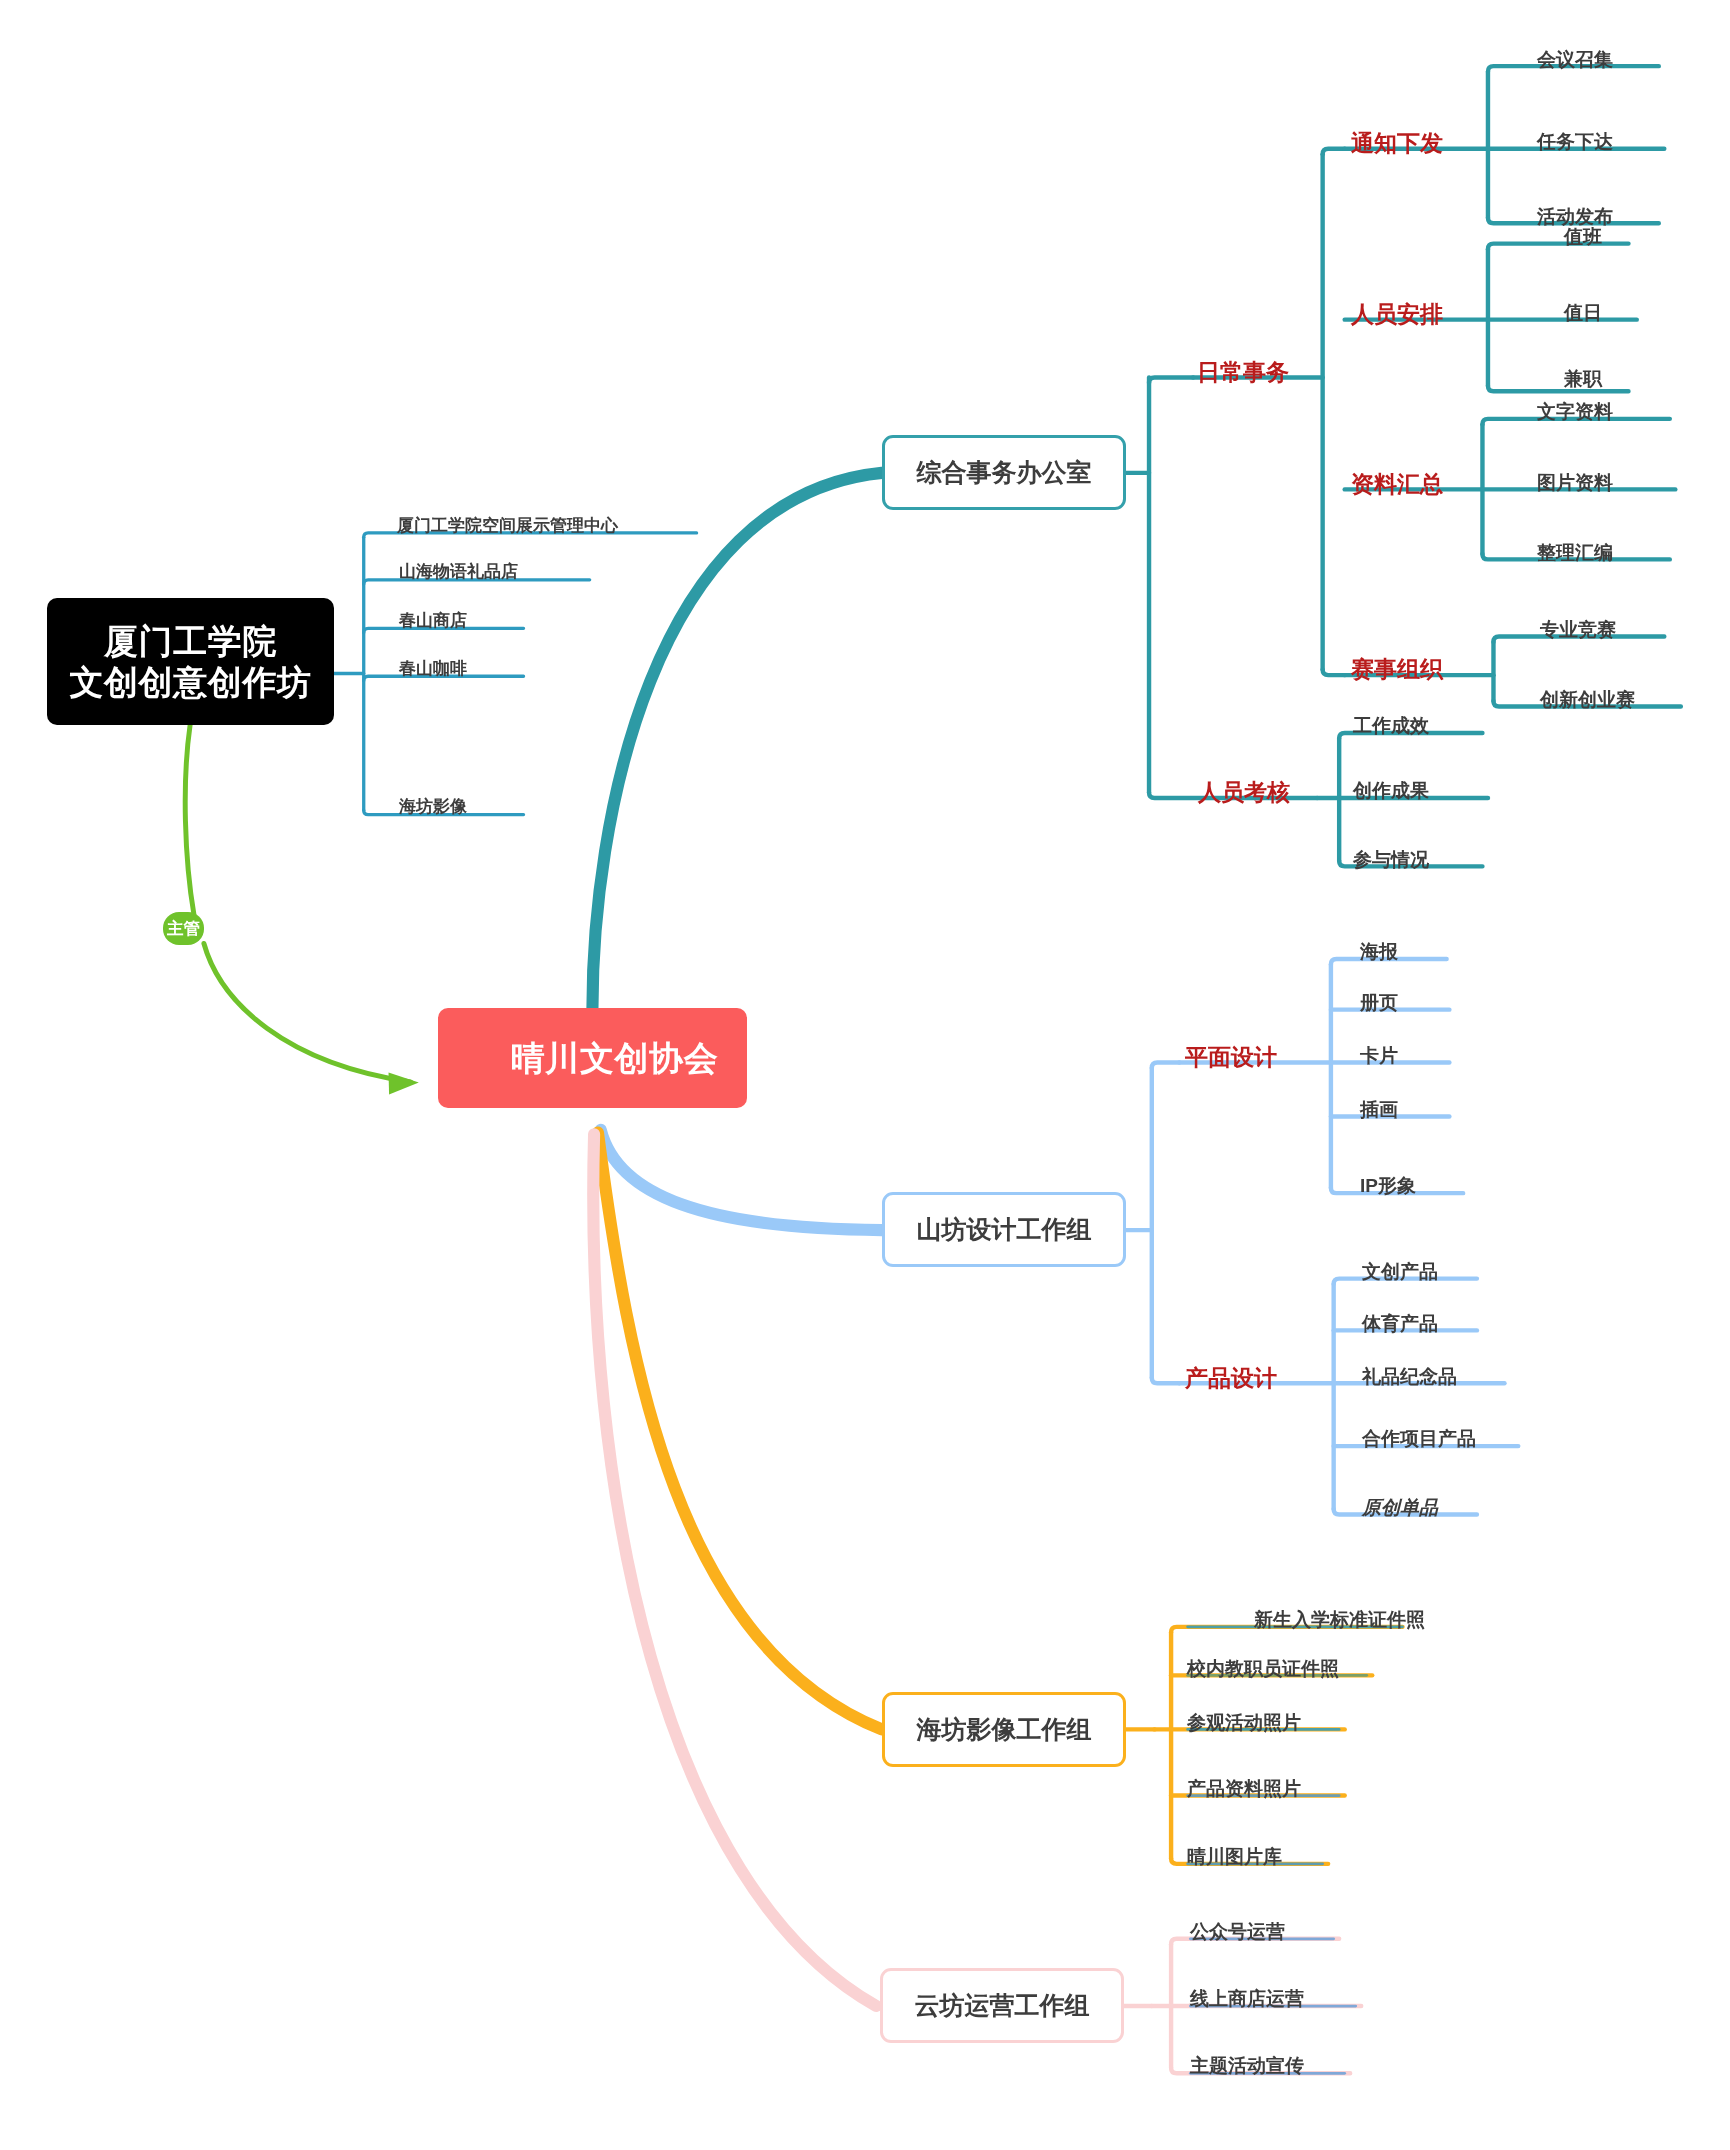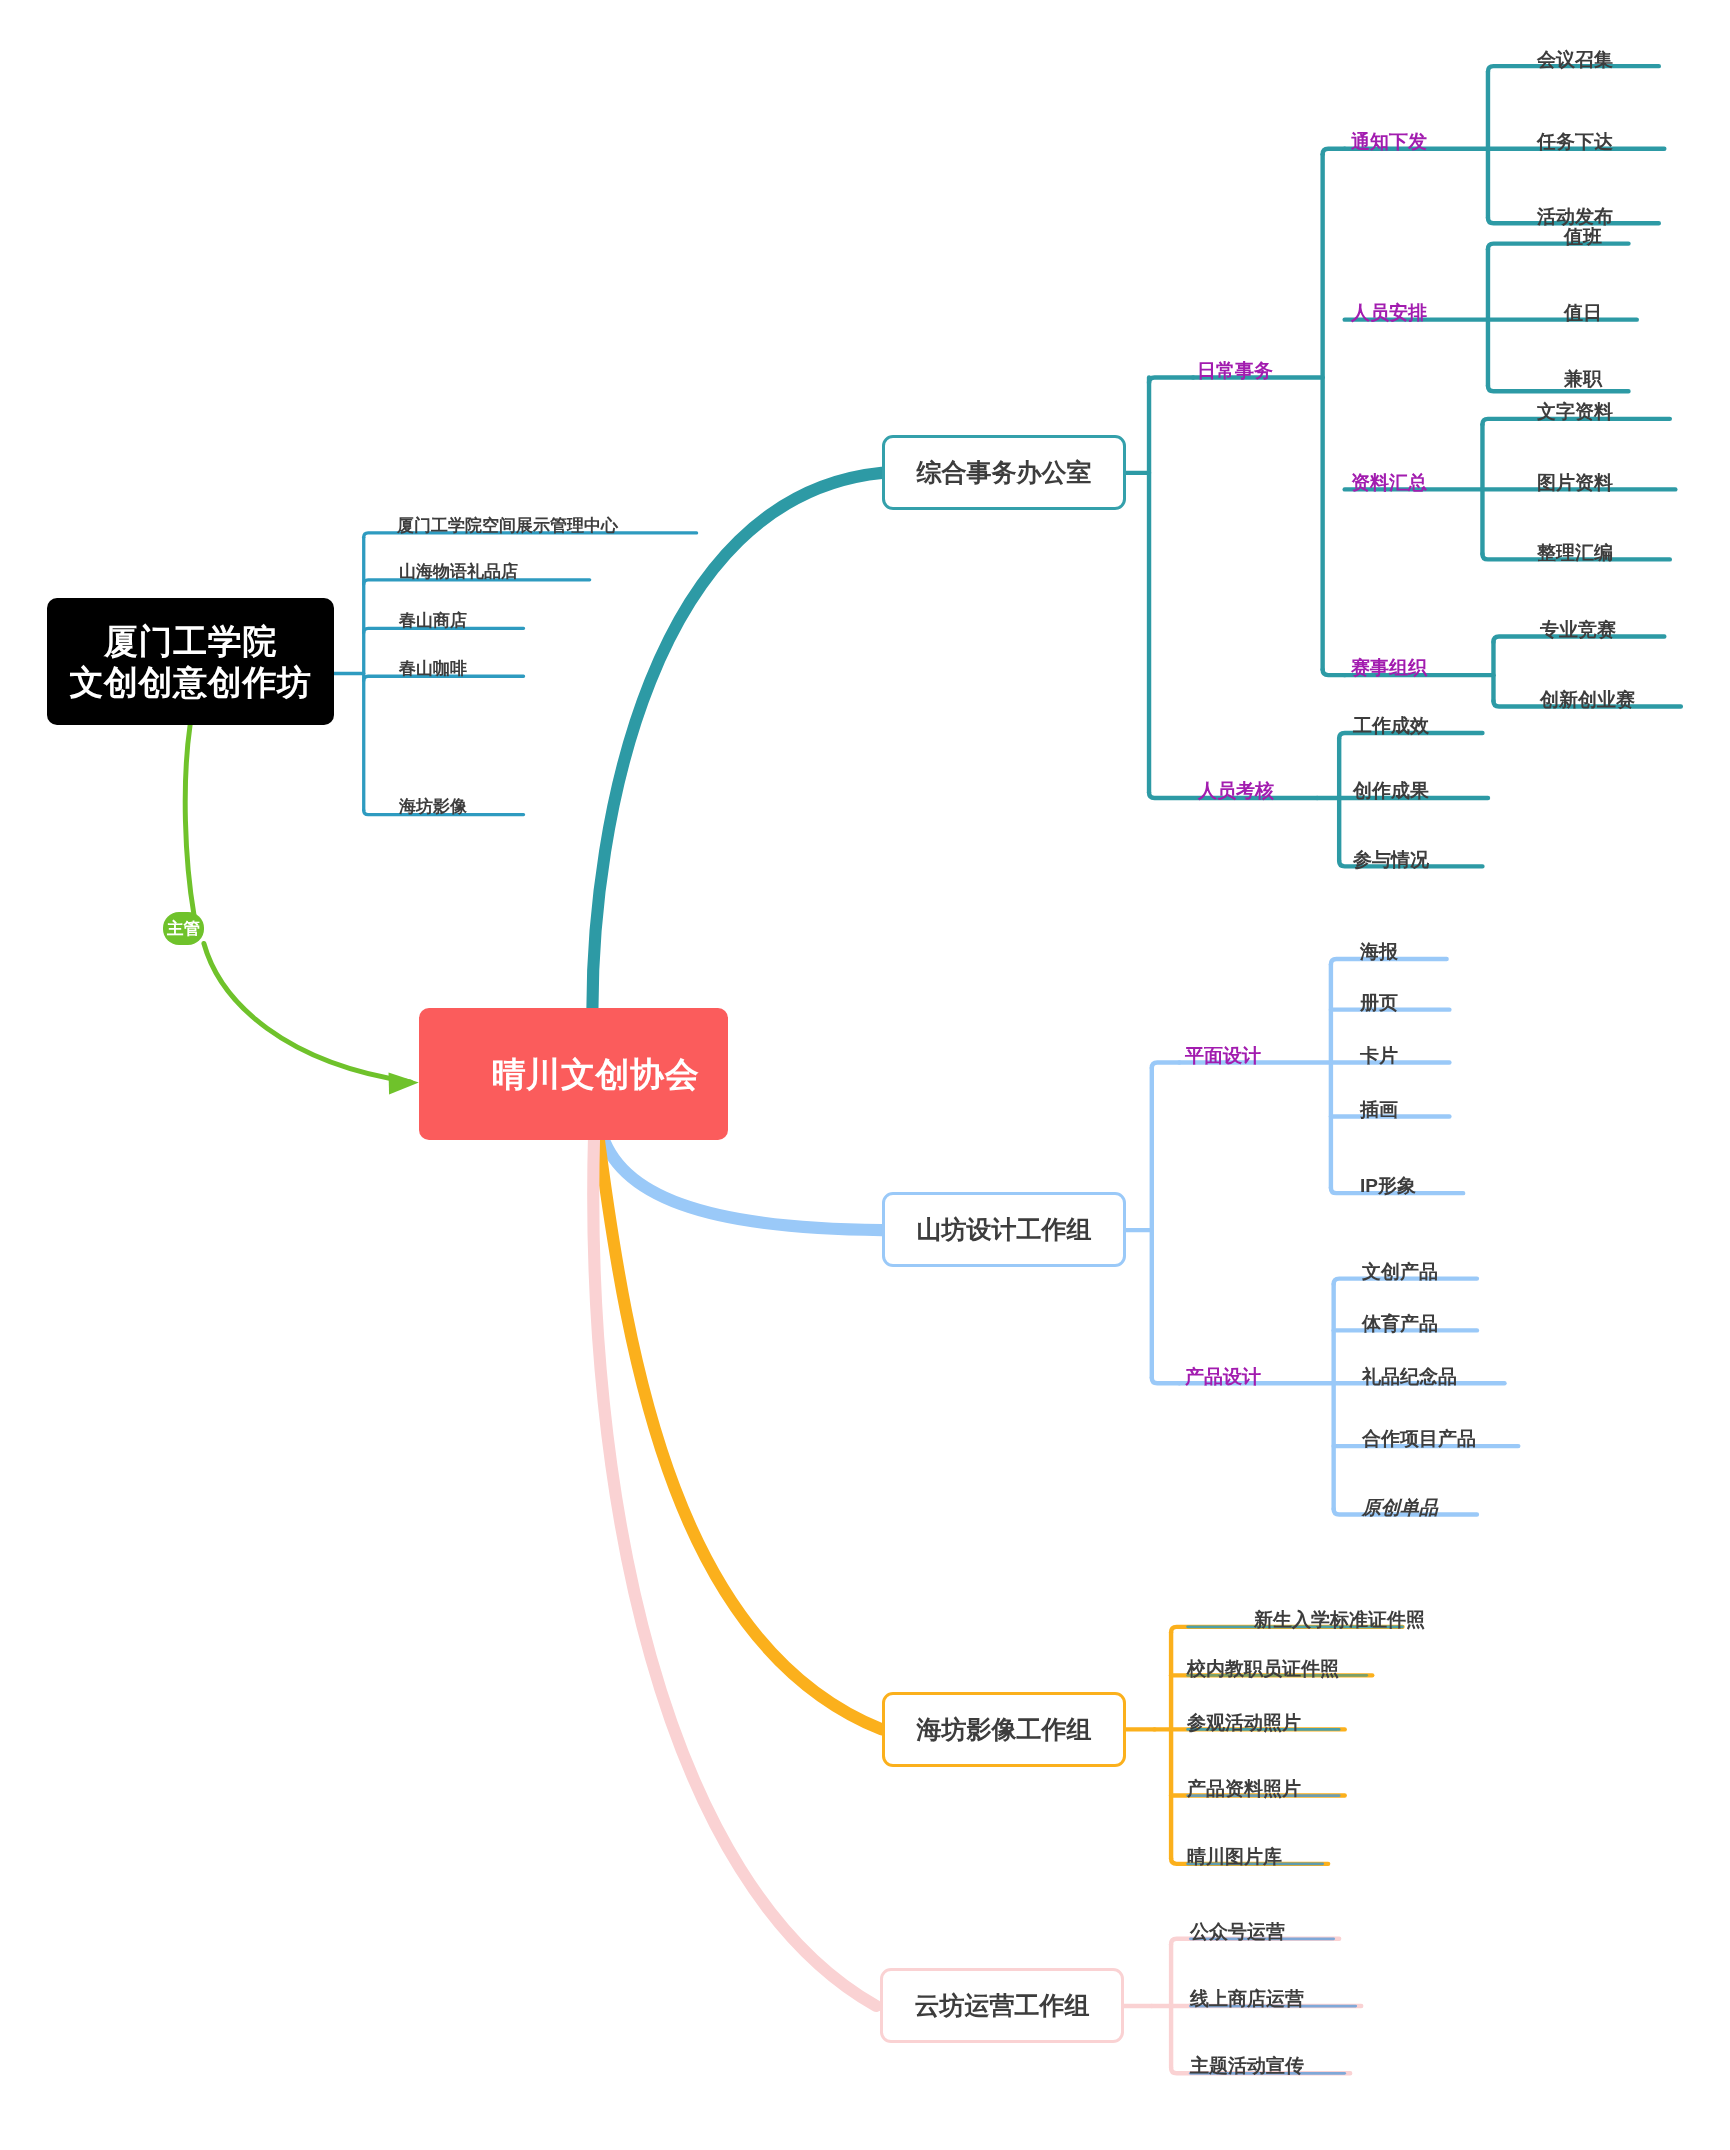--- a/index.html
+++ b/index.html
@@ -35,22 +35,22 @@
   .bb-orange{border-color:#FBB01C;}
   .bb-pink{border-color:#FAD2D3;}
 
   
   .leaf{
     position:absolute;color:#3D3D3D;white-space:nowrap;
     font-size:19px;font-weight:bold;line-height:1;
   }
   .leaf.sm{font-size:17px;font-weight:bold;}
   .mid{
-    position:absolute;color:#a21caf;white-space:nowrap;
-    font-size:19px;font-weight:bold;line-height:1;
+    position:absolute;color:#b91c1c;white-space:nowrap;
+    font-size:23px;font-weight:bold;line-height:1;
   }
 </style>
 </head>
 <body>
 
 <div id="canvas">
 
   <svg class="links" viewBox="0 0 3141 3903">
     <g fill="none" stroke-linecap="round" stroke-linejoin="round">
 
@@ -165,21 +165,21 @@
 
   <div class="box root-box root-blue" style="left:47px;top:598px;width:287px;height:127px;">
     <div>
       <div>厦门工学院</div>
       <div>文创创意创作坊</div>
     </div>
   </div>
 
   <div class="box tag-box" style="left:163px;top:912px;width:41px;height:33px;">主管</div>
 
-  <div class="box root-box root-red" style="left:419px;top:1008px;width:309px;height:132px;padding-left:44px;">晴川文创协会</div>
+  <div class="box root-box root-red" style="left:438px;top:1008px;width:309px;height:100px;padding-left:44px;">晴川文创协会</div>
 
   <div class="leaf sm" style="left:397px;top:517px;">厦门工学院空间展示管理中心</div>
   <div class="leaf sm" style="left:399px;top:563px;">山海物语礼品店</div>
   <div class="leaf sm" style="left:399px;top:612px;">春山商店</div>
   <div class="leaf sm" style="left:399px;top:660px;">春山咖啡</div>
   <div class="leaf sm" style="left:399px;top:798px;">海坊影像</div>
 
   <div class="box branch-box bb-blue" style="left:882px;top:1192px;width:244px;height:75px;">山坊设计工作组</div>
 
   <div class="box branch-box bb-teal" style="left:882px;top:435px;width:244px;height:75px;">综合事务办公室</div>

